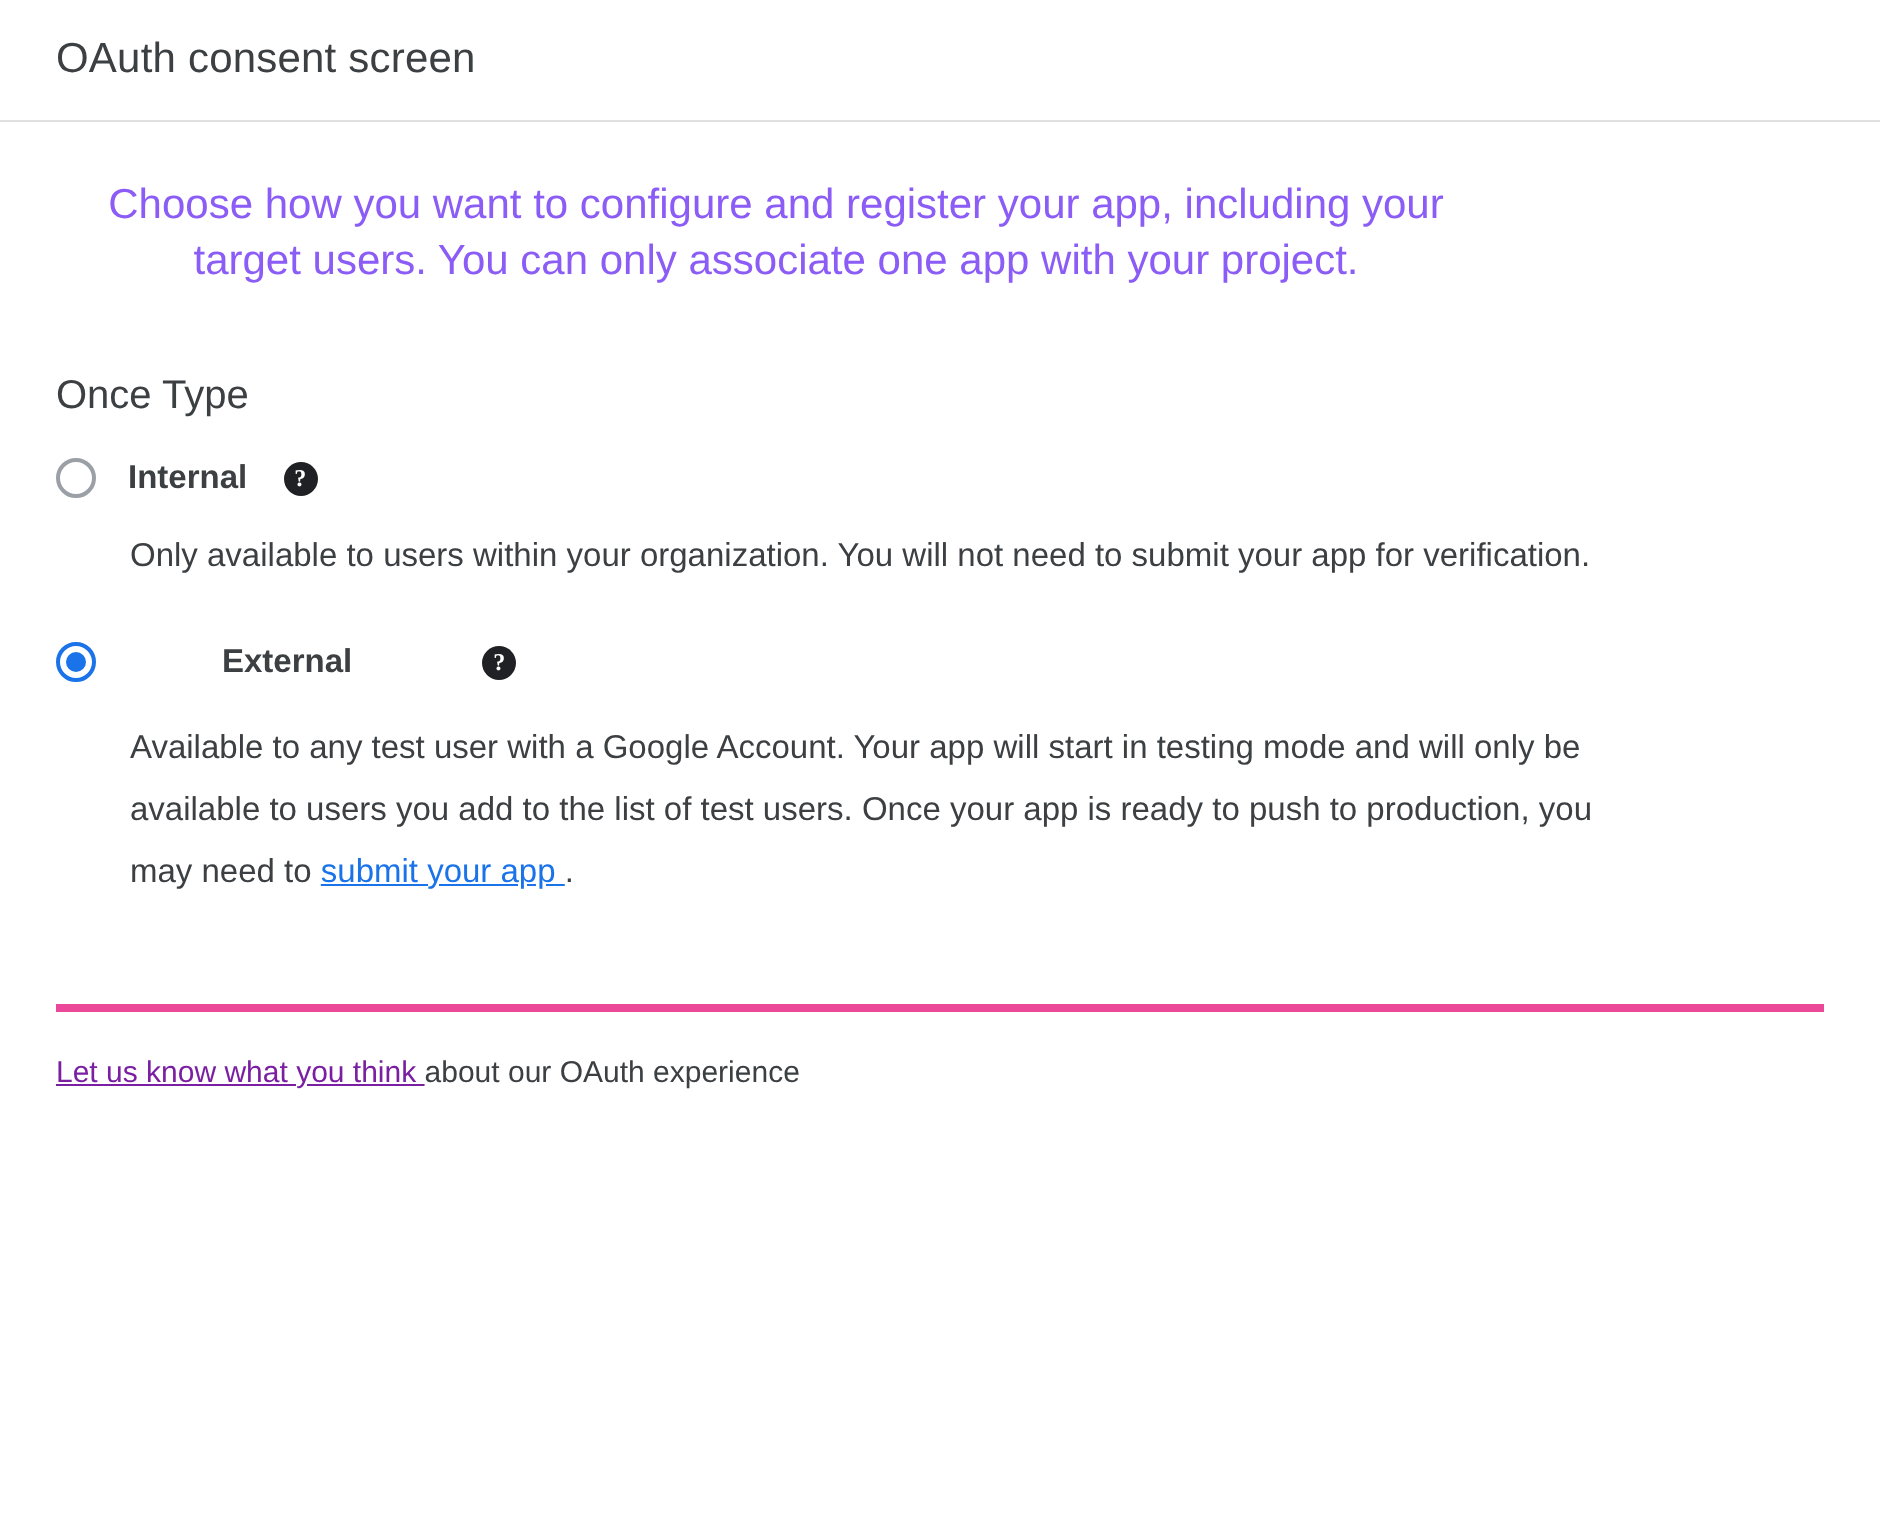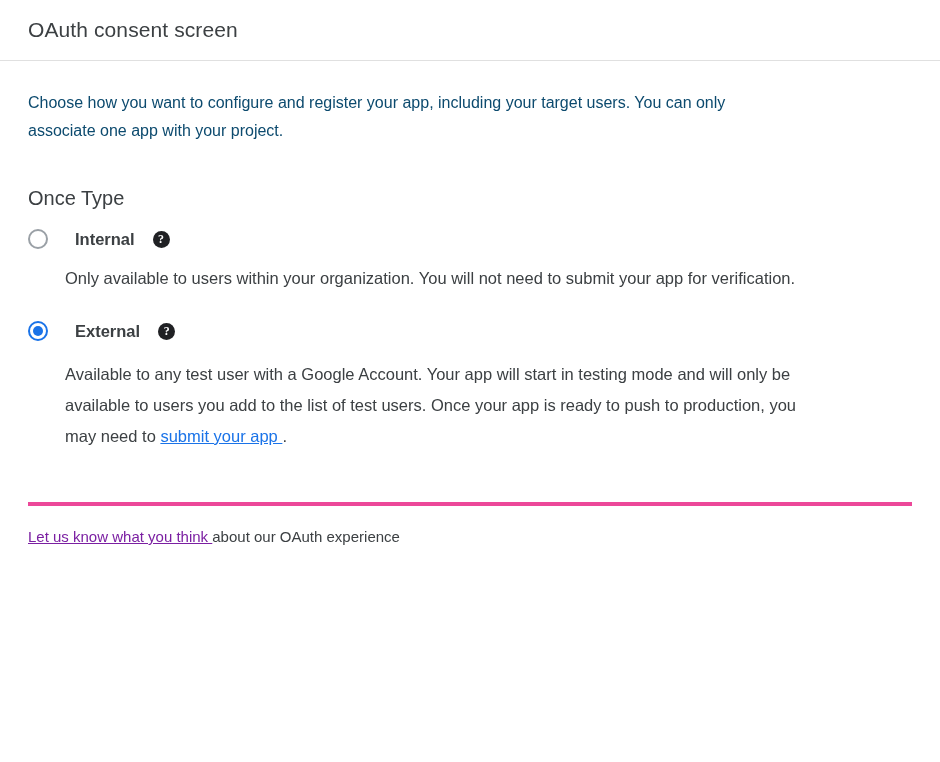--- a/index.html
+++ b/index.html
@@ -31,25 +31,26 @@
   .header-title {
     font-size: 21px;
     font-weight: 400;
     color: #3c4043;
     letter-spacing: 0.1px;
   }
   .content {
     padding: 28px 28px 0 28px;
   }
   .intro {
-    font-size: 16px;
+    font-size: 21px;
     line-height: 28px;
-    color: #0c4a6e;
+    color: #8b5cf6;
     max-width: 720px;
     margin: 0;
+    text-align: center;
   }
   .section-title {
     font-size: 20px;
     font-weight: 400;
     color: #3c4043;
     margin: 42px 0 0 0;
   }
   .radio-group {
     margin-top: 14px;
   }
@@ -80,21 +81,21 @@
     top: 3px;
     width: 10px;
     height: 10px;
     border-radius: 50%;
     background: #1a73e8;
   }
   .radio-label {
     font-size: 16.5px;
     font-weight: 700;
     color: #3c4043;
-    margin-left: 27px;
+    margin-left: 16px;
     white-space: nowrap;
   }
   .help-icon {
     margin-left: 18px;
     width: 17px;
     height: 17px;
     border-radius: 50%;
     background: #202124;
     color: #ffffff;
     font-size: 12px;
@@ -168,21 +169,21 @@
 
     <div class="radio-group">
 
       <div class="radio-row">
         <span class="radio-outer"></span>
         <span class="radio-label">Internal</span>
         <span class="help-icon">?</span>
       </div>
       <div class="radio-desc">Only available to users within your organization. You will not need to submit your app for verification.</div>
 
-      <div class="radio-row" style="margin-top:22px;">
+      <div class="radio-row" style="margin-top:22px;gap:47px;">
         <span class="radio-outer checked"></span>
         <span class="radio-label">External</span>
         <span class="help-icon">?</span>
       </div>
       <div class="radio-desc second"><span>Available to any test user with a Google Account. Your app will start in testing mode and will only be available to users you add to the list of test users. Once your app is ready to push to production, you may need to </span><span class="inline-link">submit your app </span><span>.</span></div>
 
     </div>
 
 
     <div class="footer"><span class="footer-link">Let us know what you think </span><span>about our OAuth experience</span></div>

